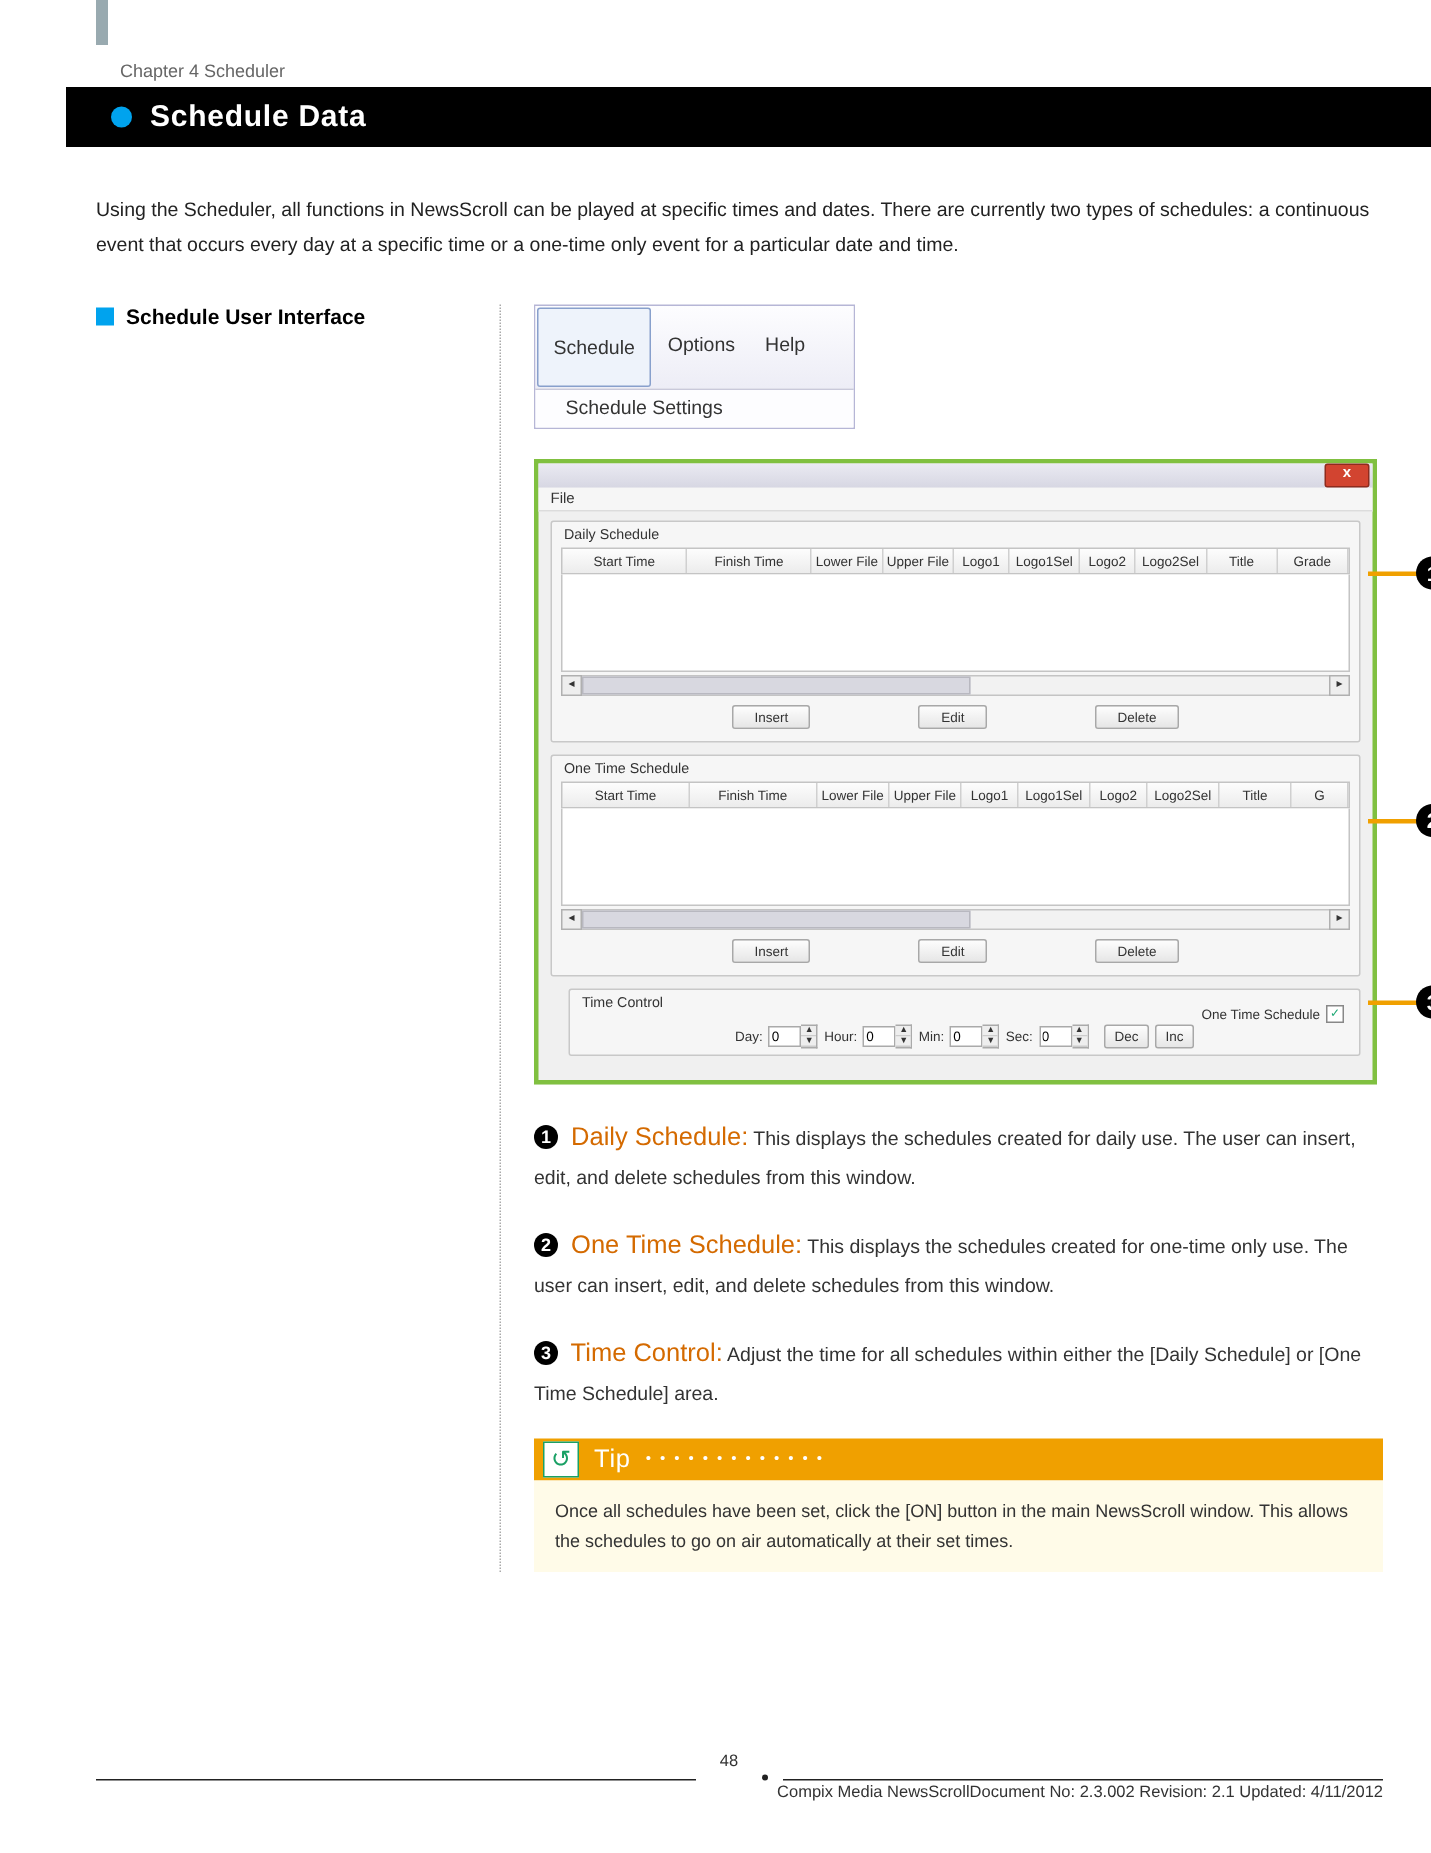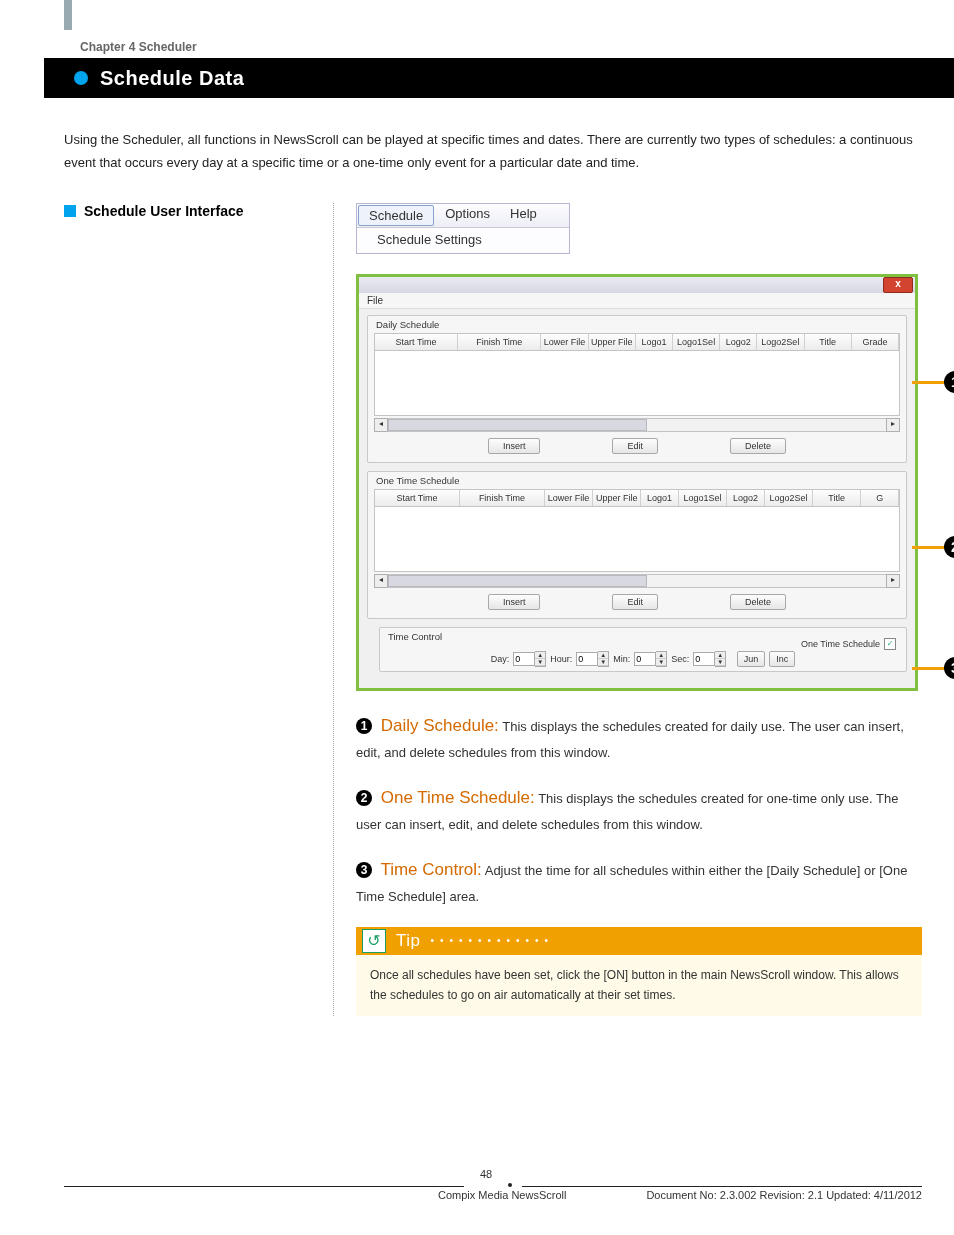--- a/index.html
+++ b/index.html
@@ -1,34 +1,34 @@
 <!DOCTYPE html>
 <html><head>
 <meta charset="utf-8">
 <style>
   html, body { margin:0; padding:0; font-family:Arial, Helvetica, sans-serif; background:#fff; color:#333; }
   .page { width:954px; height:1235px; position:relative; box-sizing:border-box; padding:30px 32px 0 64px; }
   .left-top-mark { position:absolute; top:0; left:64px; width:8px; height:30px; background:#99aab0; }
-  .chapter-line { font-size:12px; color:#666; margin:10px 0 4px 16px;font-weight:bold; }
+  .chapter-line { font-size:12px; color:#666; margin:10px 0 4px 16px; }
   .title-bar { background:#000; color:#fff; display:flex; align-items:center; height:40px; margin-left:-20px; margin-right:-32px; padding-left:20px; }
   .title-dot { width:14px; height:14px; border-radius:50%; background:#00a3ee; margin-right:12px; margin-left:10px; }
   .title-text { font-size:20px; font-weight:bold; letter-spacing:.5px; font-family:Arial Black, Arial, sans-serif; }
   .intro { font-size:13px; color:#222; margin:30px 0 28px 0; line-height:1.8; }
   .cols { display:flex; gap:22px; }
   .left-col { width:270px; border-right:1px dotted #aaa; padding-right:12px; box-sizing:border-box; padding-bottom:600px; }
   .section-head { display:flex; align-items:center; gap:8px; margin-bottom:8px; }
   .section-sq { width:12px; height:12px; background:#00a3ee; }
   .section-h { font-size:14px; font-weight:bold; color:#000; }
   .section-body { font-size:13px; line-height:1.8; }
   .right-col { flex:1; position:relative; }
 
   
   .menubar-wrap { border:1px solid #b6b6d6; width:212px; }
   .menubar { display:flex; background:linear-gradient(#fdfdff,#ededf6); border-bottom:1px solid #c9c9da; font-size:13px; }
-  .menubar span { padding:2px 10px; }
+  .menubar span { padding:18px 10px; }
   .menubar .sel { border:1px solid #88a0cc; border-radius:2px; background:#eef3fb; margin:1px; }
   .menurow { background:#fdfdff; font-size:13px; padding:4px 20px 6px; }
 
   
   .win { position:relative; border:3px solid #80c040; width:556px; margin-top:20px; font-size:10px; color:#333; background:#f0f0f0; }
   .win-titlebar { height:16px; background:linear-gradient(#eaeaf2,#d7d7e3); position:relative; }
   .win-close { position:absolute; right:2px; top:0; width:28px; height:14px; background:#d24430; border:1px solid #8e2b1d; border-radius:2px; color:#fff; font-weight:bold; text-align:center; line-height:12px; font-size:10px; }
   .w-menu { background:#f6f6f6; padding:2px 8px; border-bottom:1px solid #dcdcdc; }
   .w-body { padding:6px 8px 8px; }
   .grp { border:1px solid #c8c8c8; border-radius:2px; background:#f6f6f6; padding:6px 6px 8px; margin-bottom:8px; position:relative; }
@@ -210,21 +210,21 @@
                 </span>
               <span>Sec:</span>
               <span class="spin">
                   <input value="0" style="">
                   <span class="updown">
                     <div>▲</div>
                     <div>▼</div>
                   </span>
                 </span>
               &nbsp;
-              <div class="wbtn" style="padding:2px 6px">Jun</div>
+              <div class="wbtn" style="padding:2px 6px">Dec</div>
               <div class="wbtn" style="padding:2px 6px">Inc</div>
             </div>
           </div>
 
         </div>
       </div>
 
       <div class="c-line" style="top:178px; left:556px; width:34px;"></div>
       <div class="callout" style="top:168px; left:588px;">1</div>
       <div class="c-line" style="top:343px; left:556px; width:34px;"></div>
@@ -257,17 +257,17 @@
 
   <div class="footer">
     <div class="f-rule">
       <div class="f-hr"></div>
       <div class="f-page">48</div>
       <div class="f-dot"></div>
       <div class="f-hr"></div>
     </div>
     <div class="f-row">
       <span style="flex:1"></span>
-      <span style="text-align:center; flex:0 0 auto; margin-right:80px">Compix Media NewsScroll</span>
+      <span style="text-align:center; flex:0 0 auto; ">Compix Media NewsScroll</span>
       <span>Document No: 2.3.002 Revision: 2.1 Updated: 4/11/2012</span>
     </div>
   </div>
 </div>
 
 </body></html>

